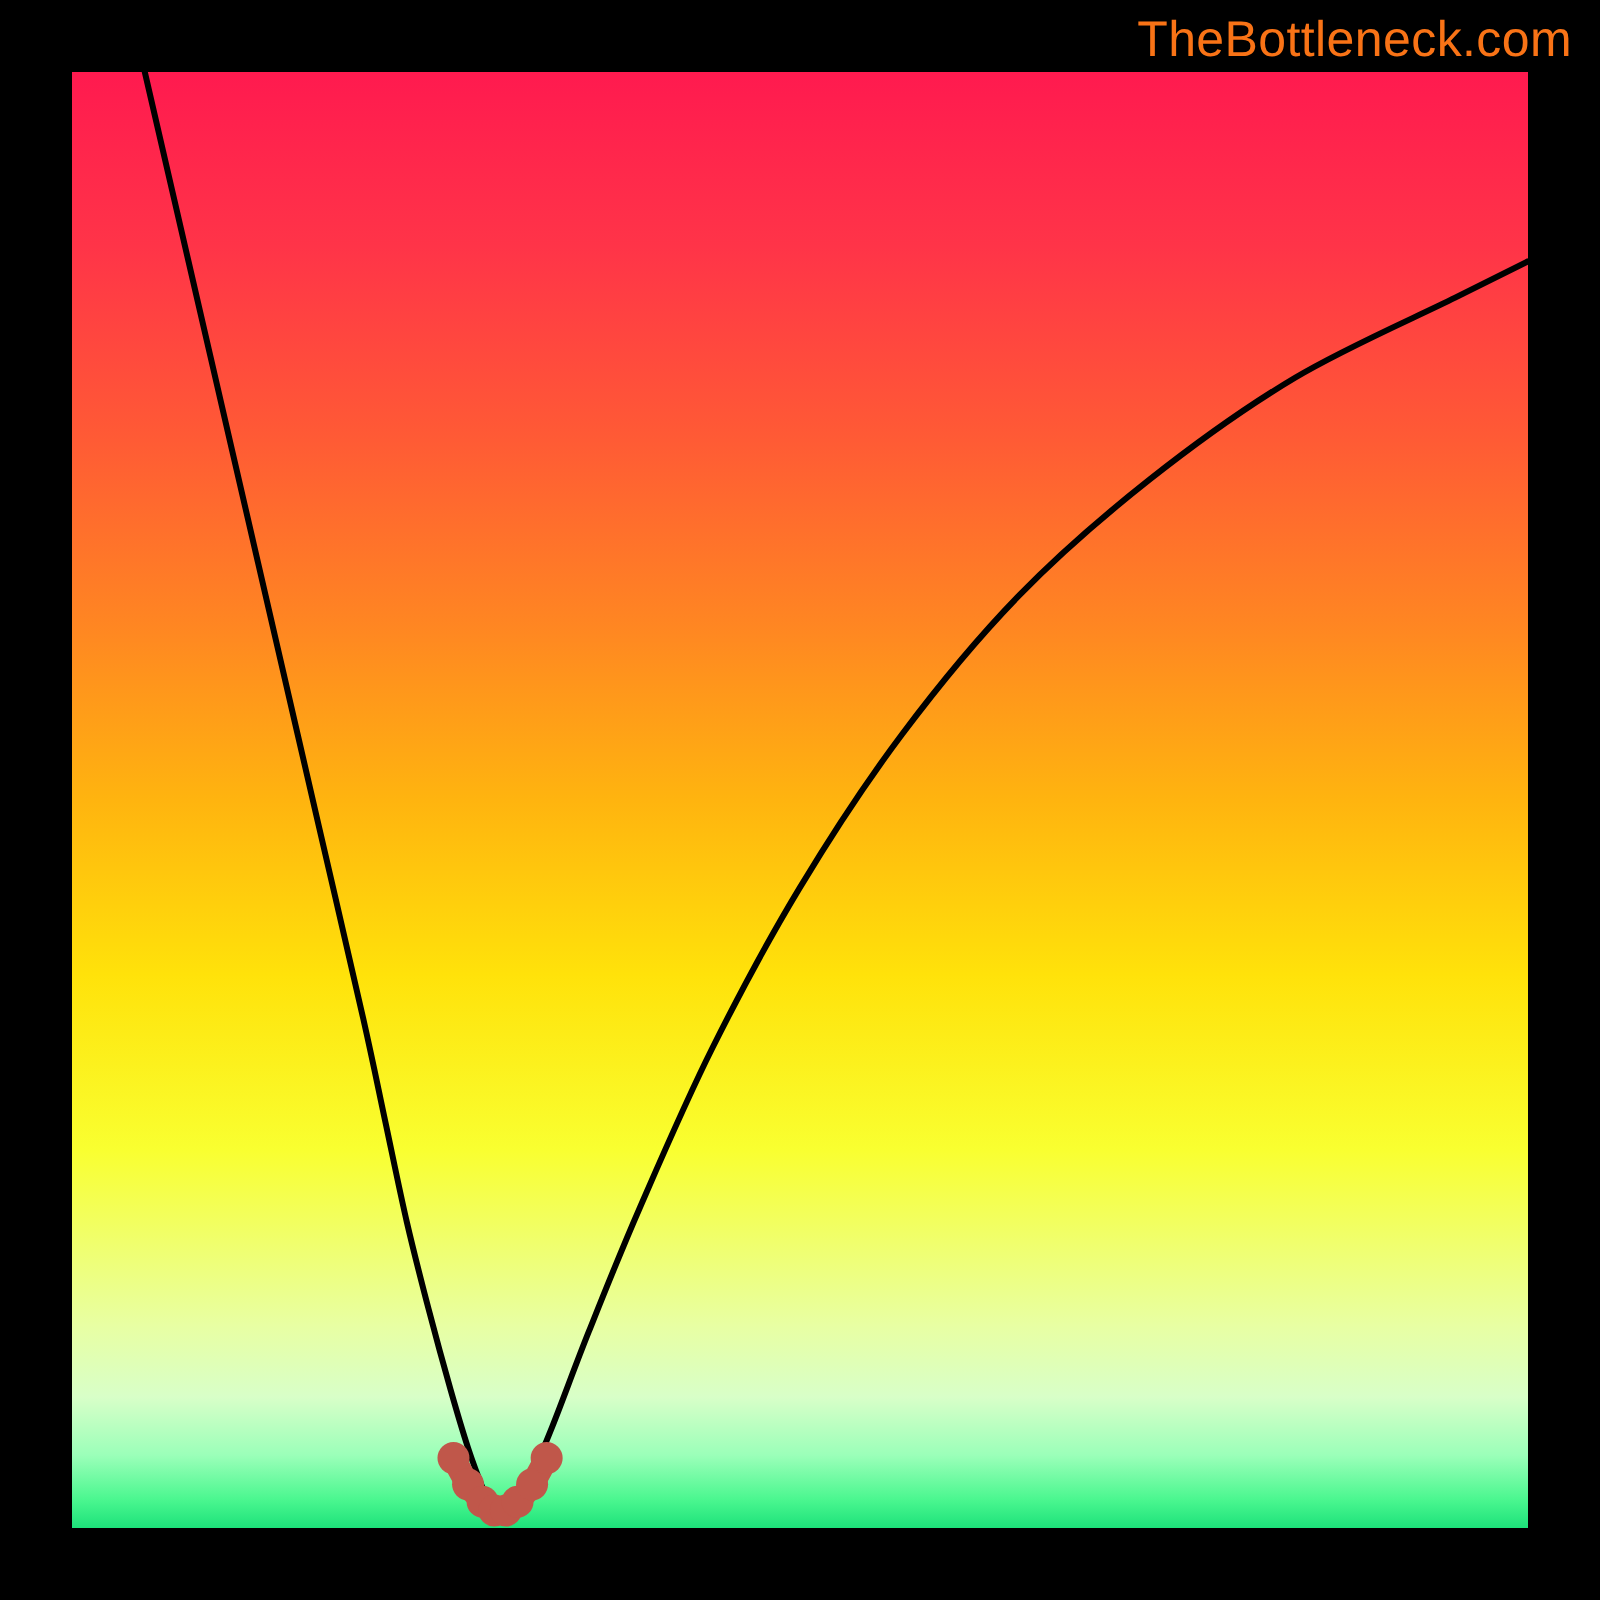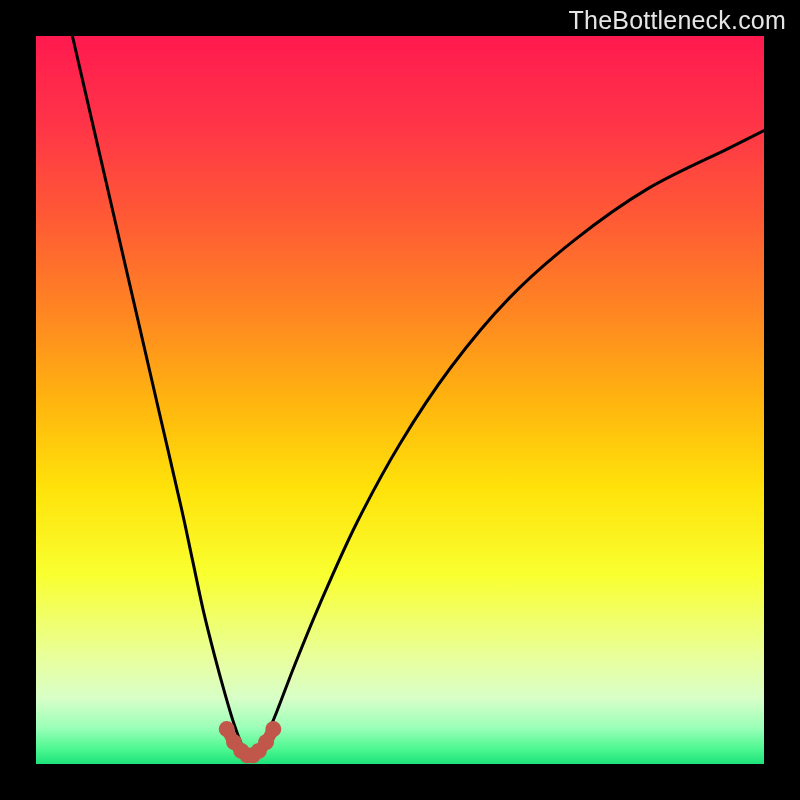--- a/index.html
+++ b/index.html
@@ -39,21 +39,21 @@
     top: 0;
     width: 728px;
     height: 728px;
   }
   .watermark {
     position: absolute;
     top: 6px;
     right: 14px;
     font-family: Arial, Helvetica, sans-serif;
     font-size: 25px;
-    color: #e5e5e5;
+    color: #f97316;
     letter-spacing: 0.2px;
   }
 </style>
 </head>
 <body>
 
 <div class="frame">
 
   <div class="plot-area">
 

